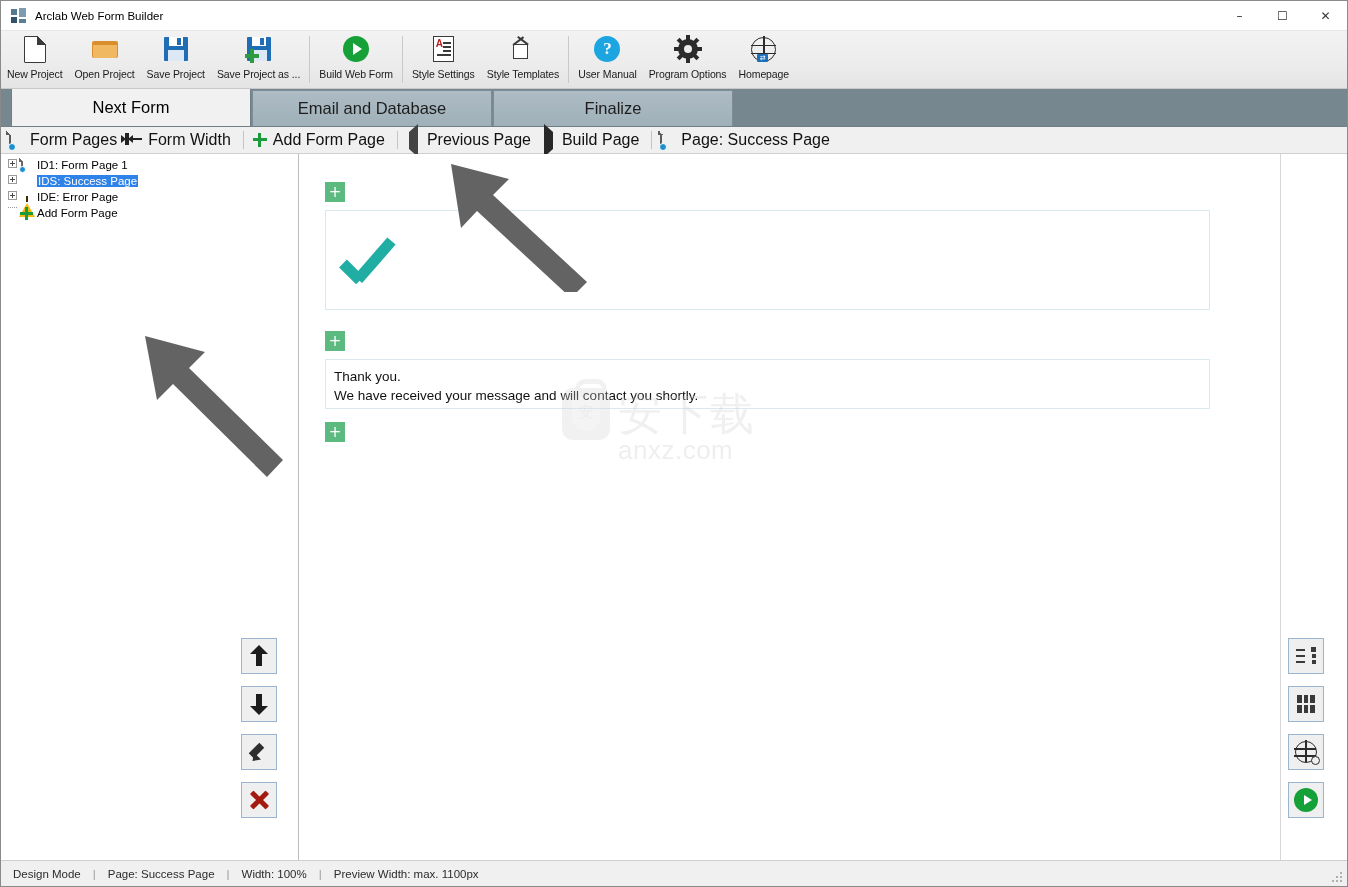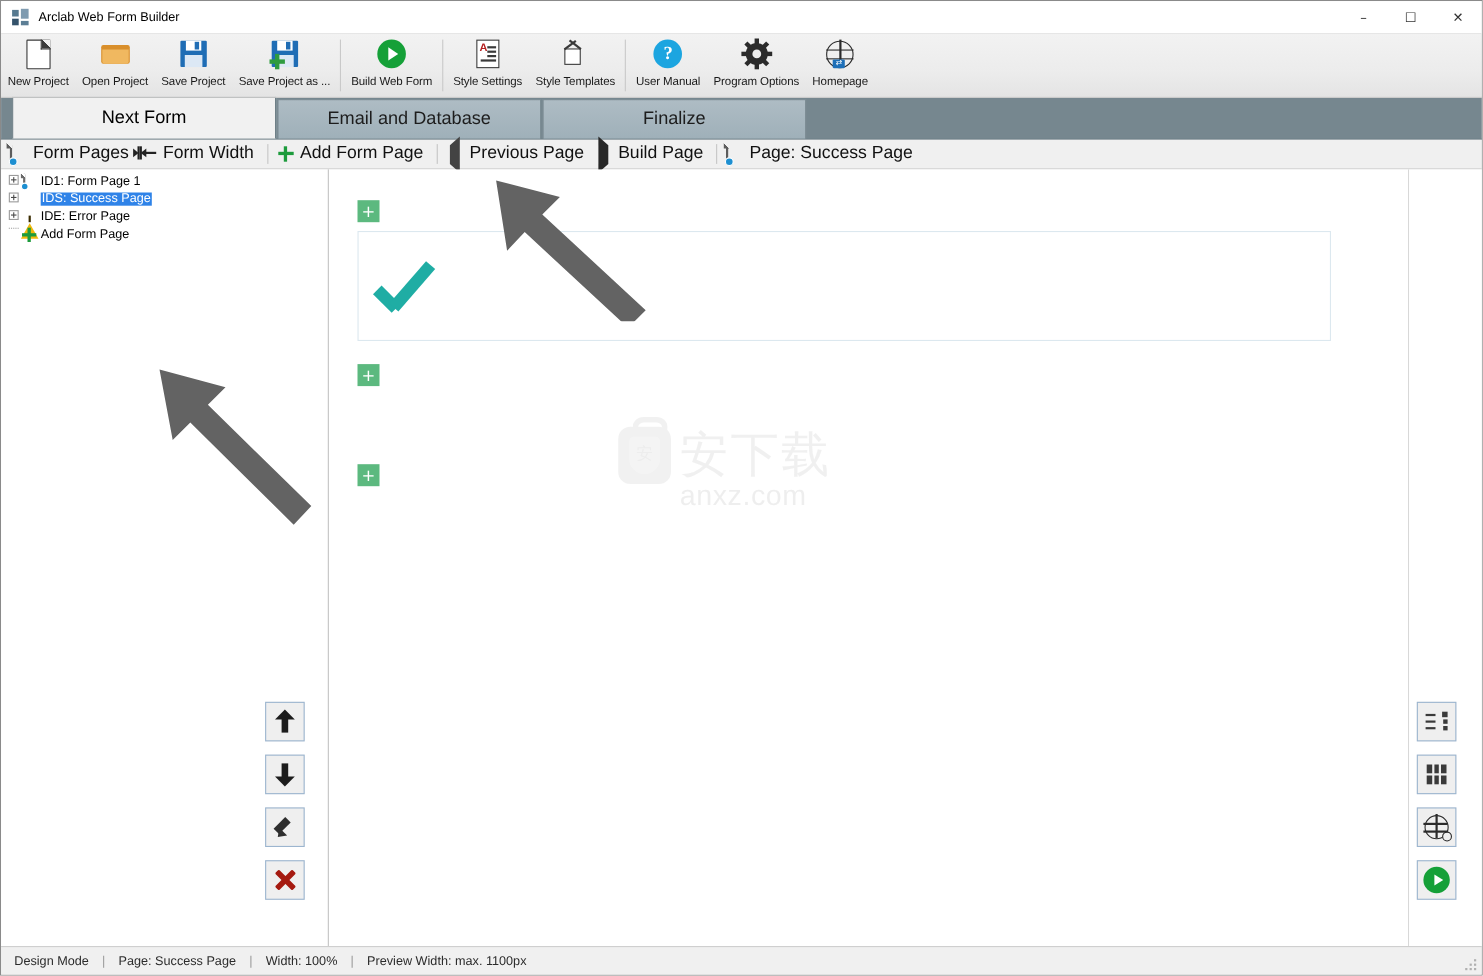--- a/index.html
+++ b/index.html
@@ -629,20 +629,24 @@
     <div class="canvas">
 
       <div class="blk-add" style="position:absolute;left:26px;top:28px;">+</div>
 
       <div class="blk blk-check" style="position:absolute;left:26px;top:56px;width:885px;height:100px;">
         <div class="check-mark"></div>
       </div>
 
       <div class="blk-add" style="position:absolute;left:26px;top:177px;">+</div>
 
+      <div class="blk blk-text" style="position:absolute;left:26px;top:205px;width:885px;height:50px;">
+        <div>Thank you.</div>
+        <div>We have received your message and will contact you shortly.</div>
+      </div>
 
       <div class="blk-add" style="position:absolute;left:26px;top:268px;">+</div>
 
       <div class="watermark" style="left:263px; top:235px;">
         <div class="wm-row">
           <div class="wm-badge">
             <span>安</span>
           </div>
           <div class="wm-cn">安下载</div>
         </div>

